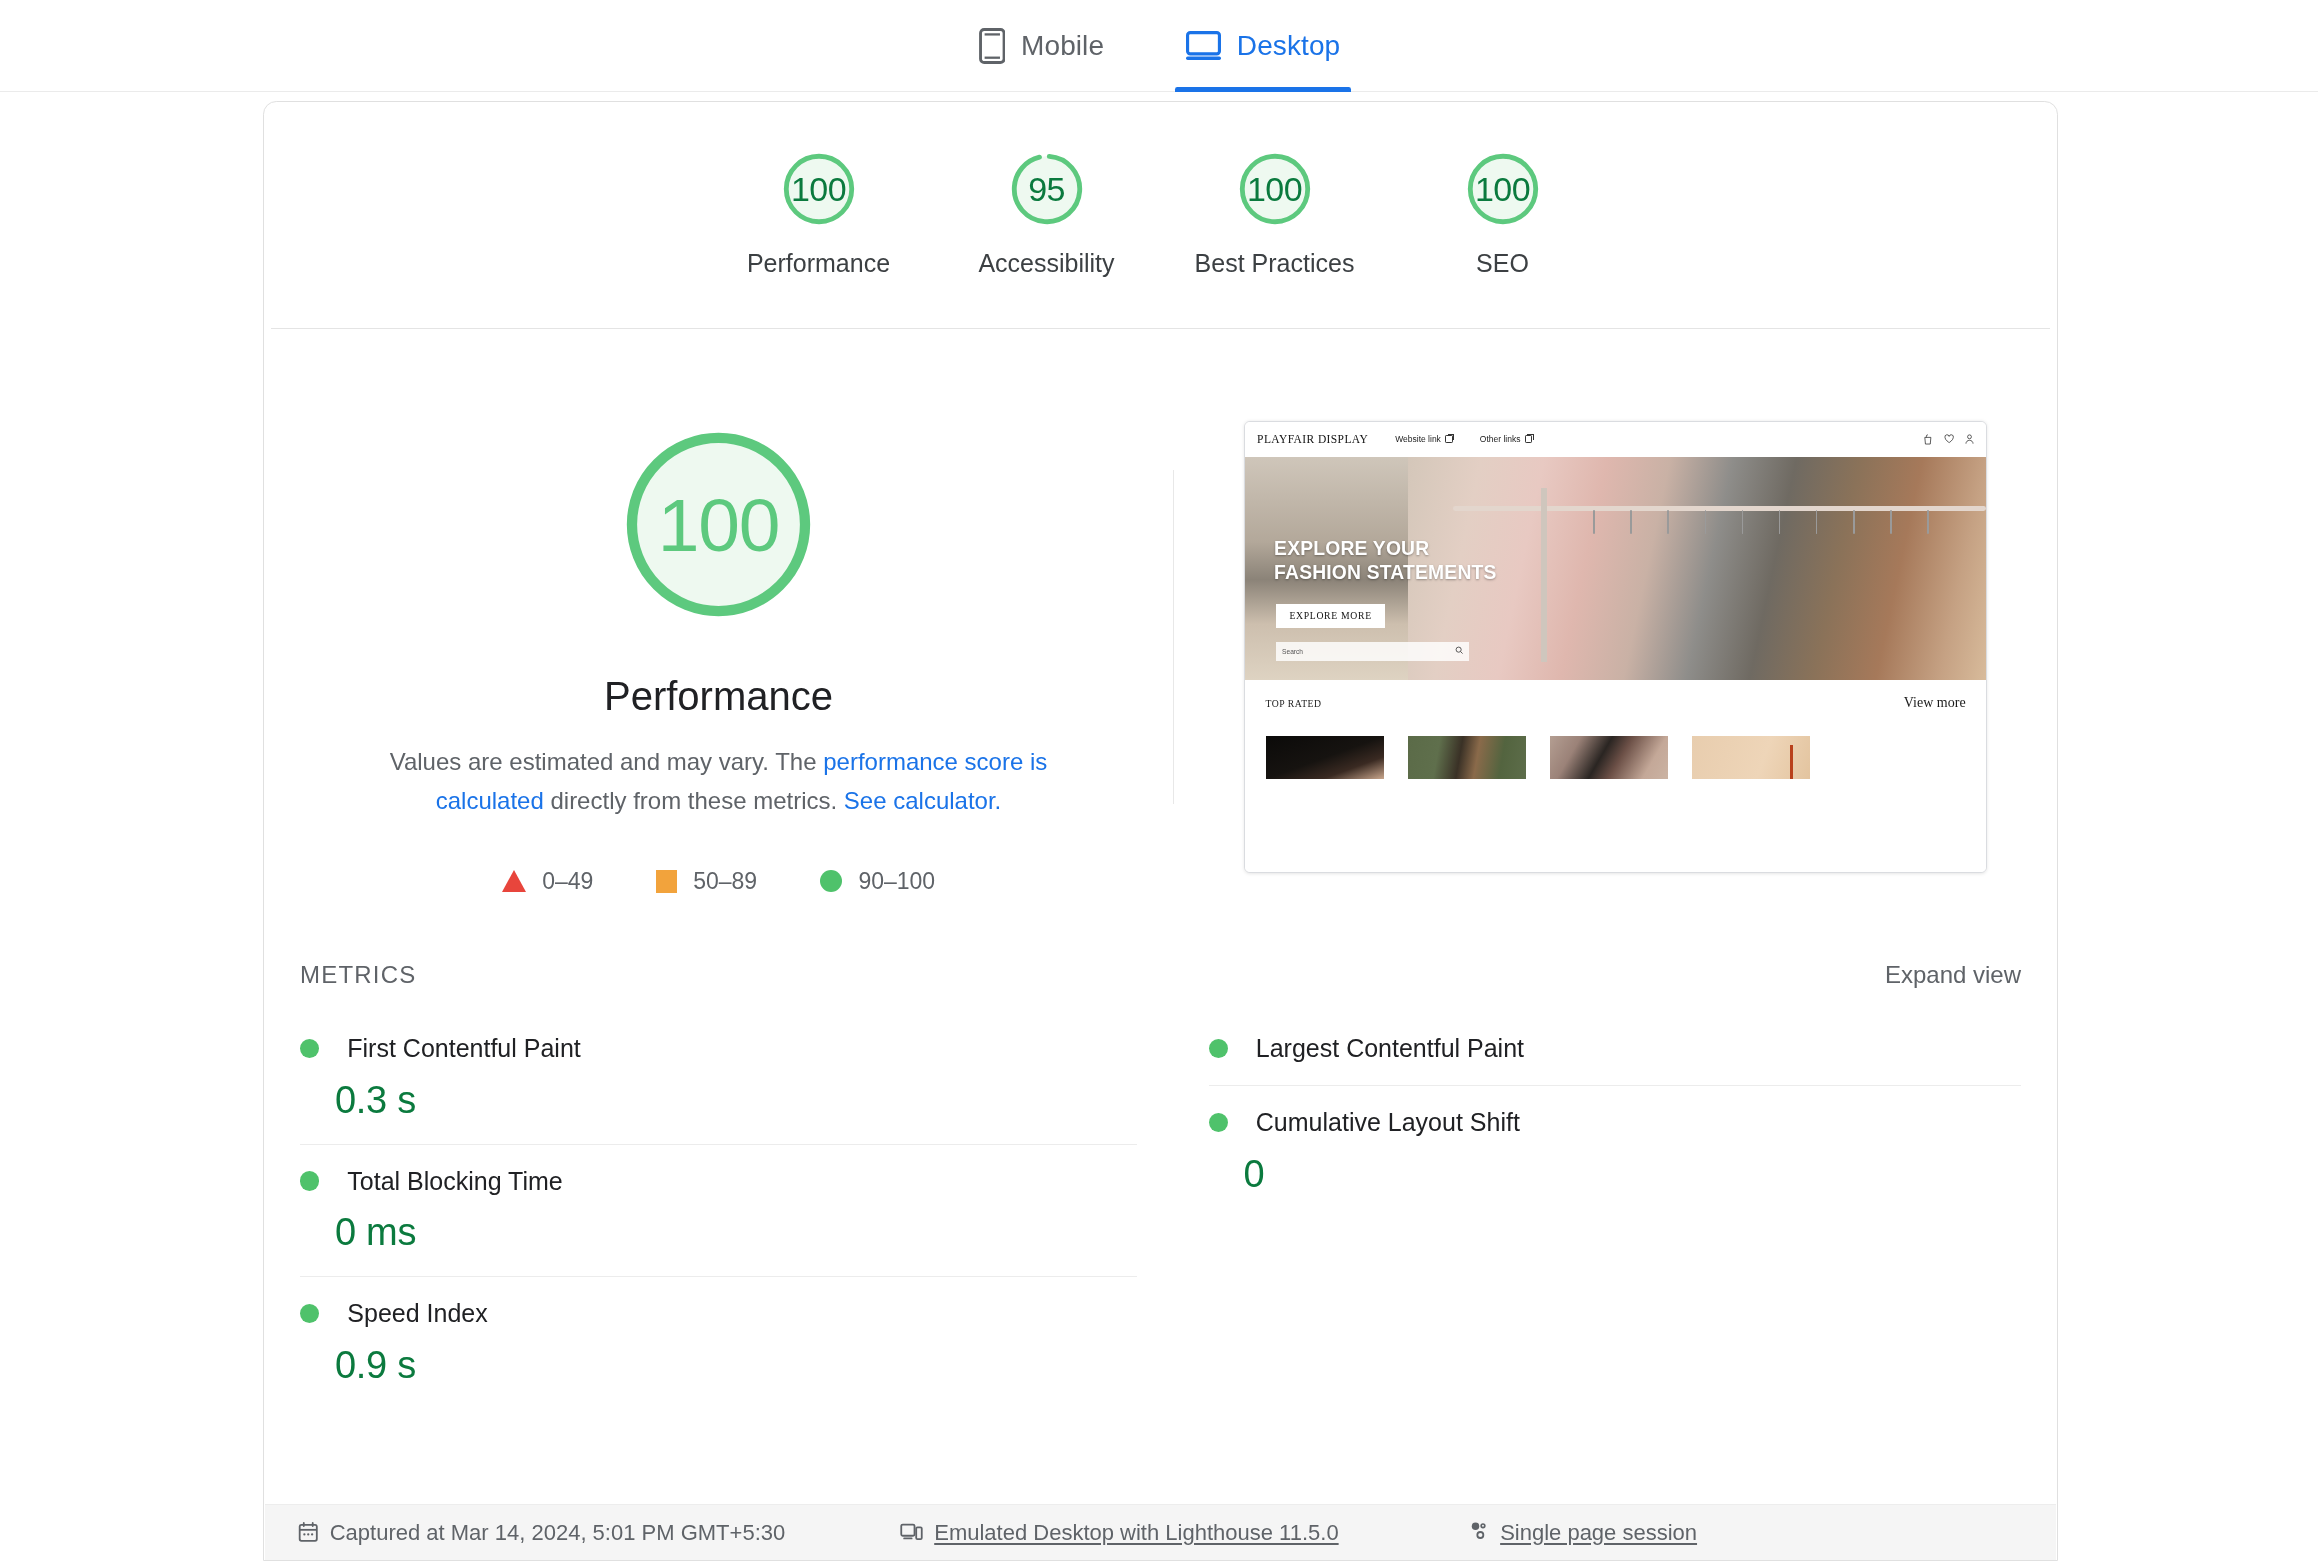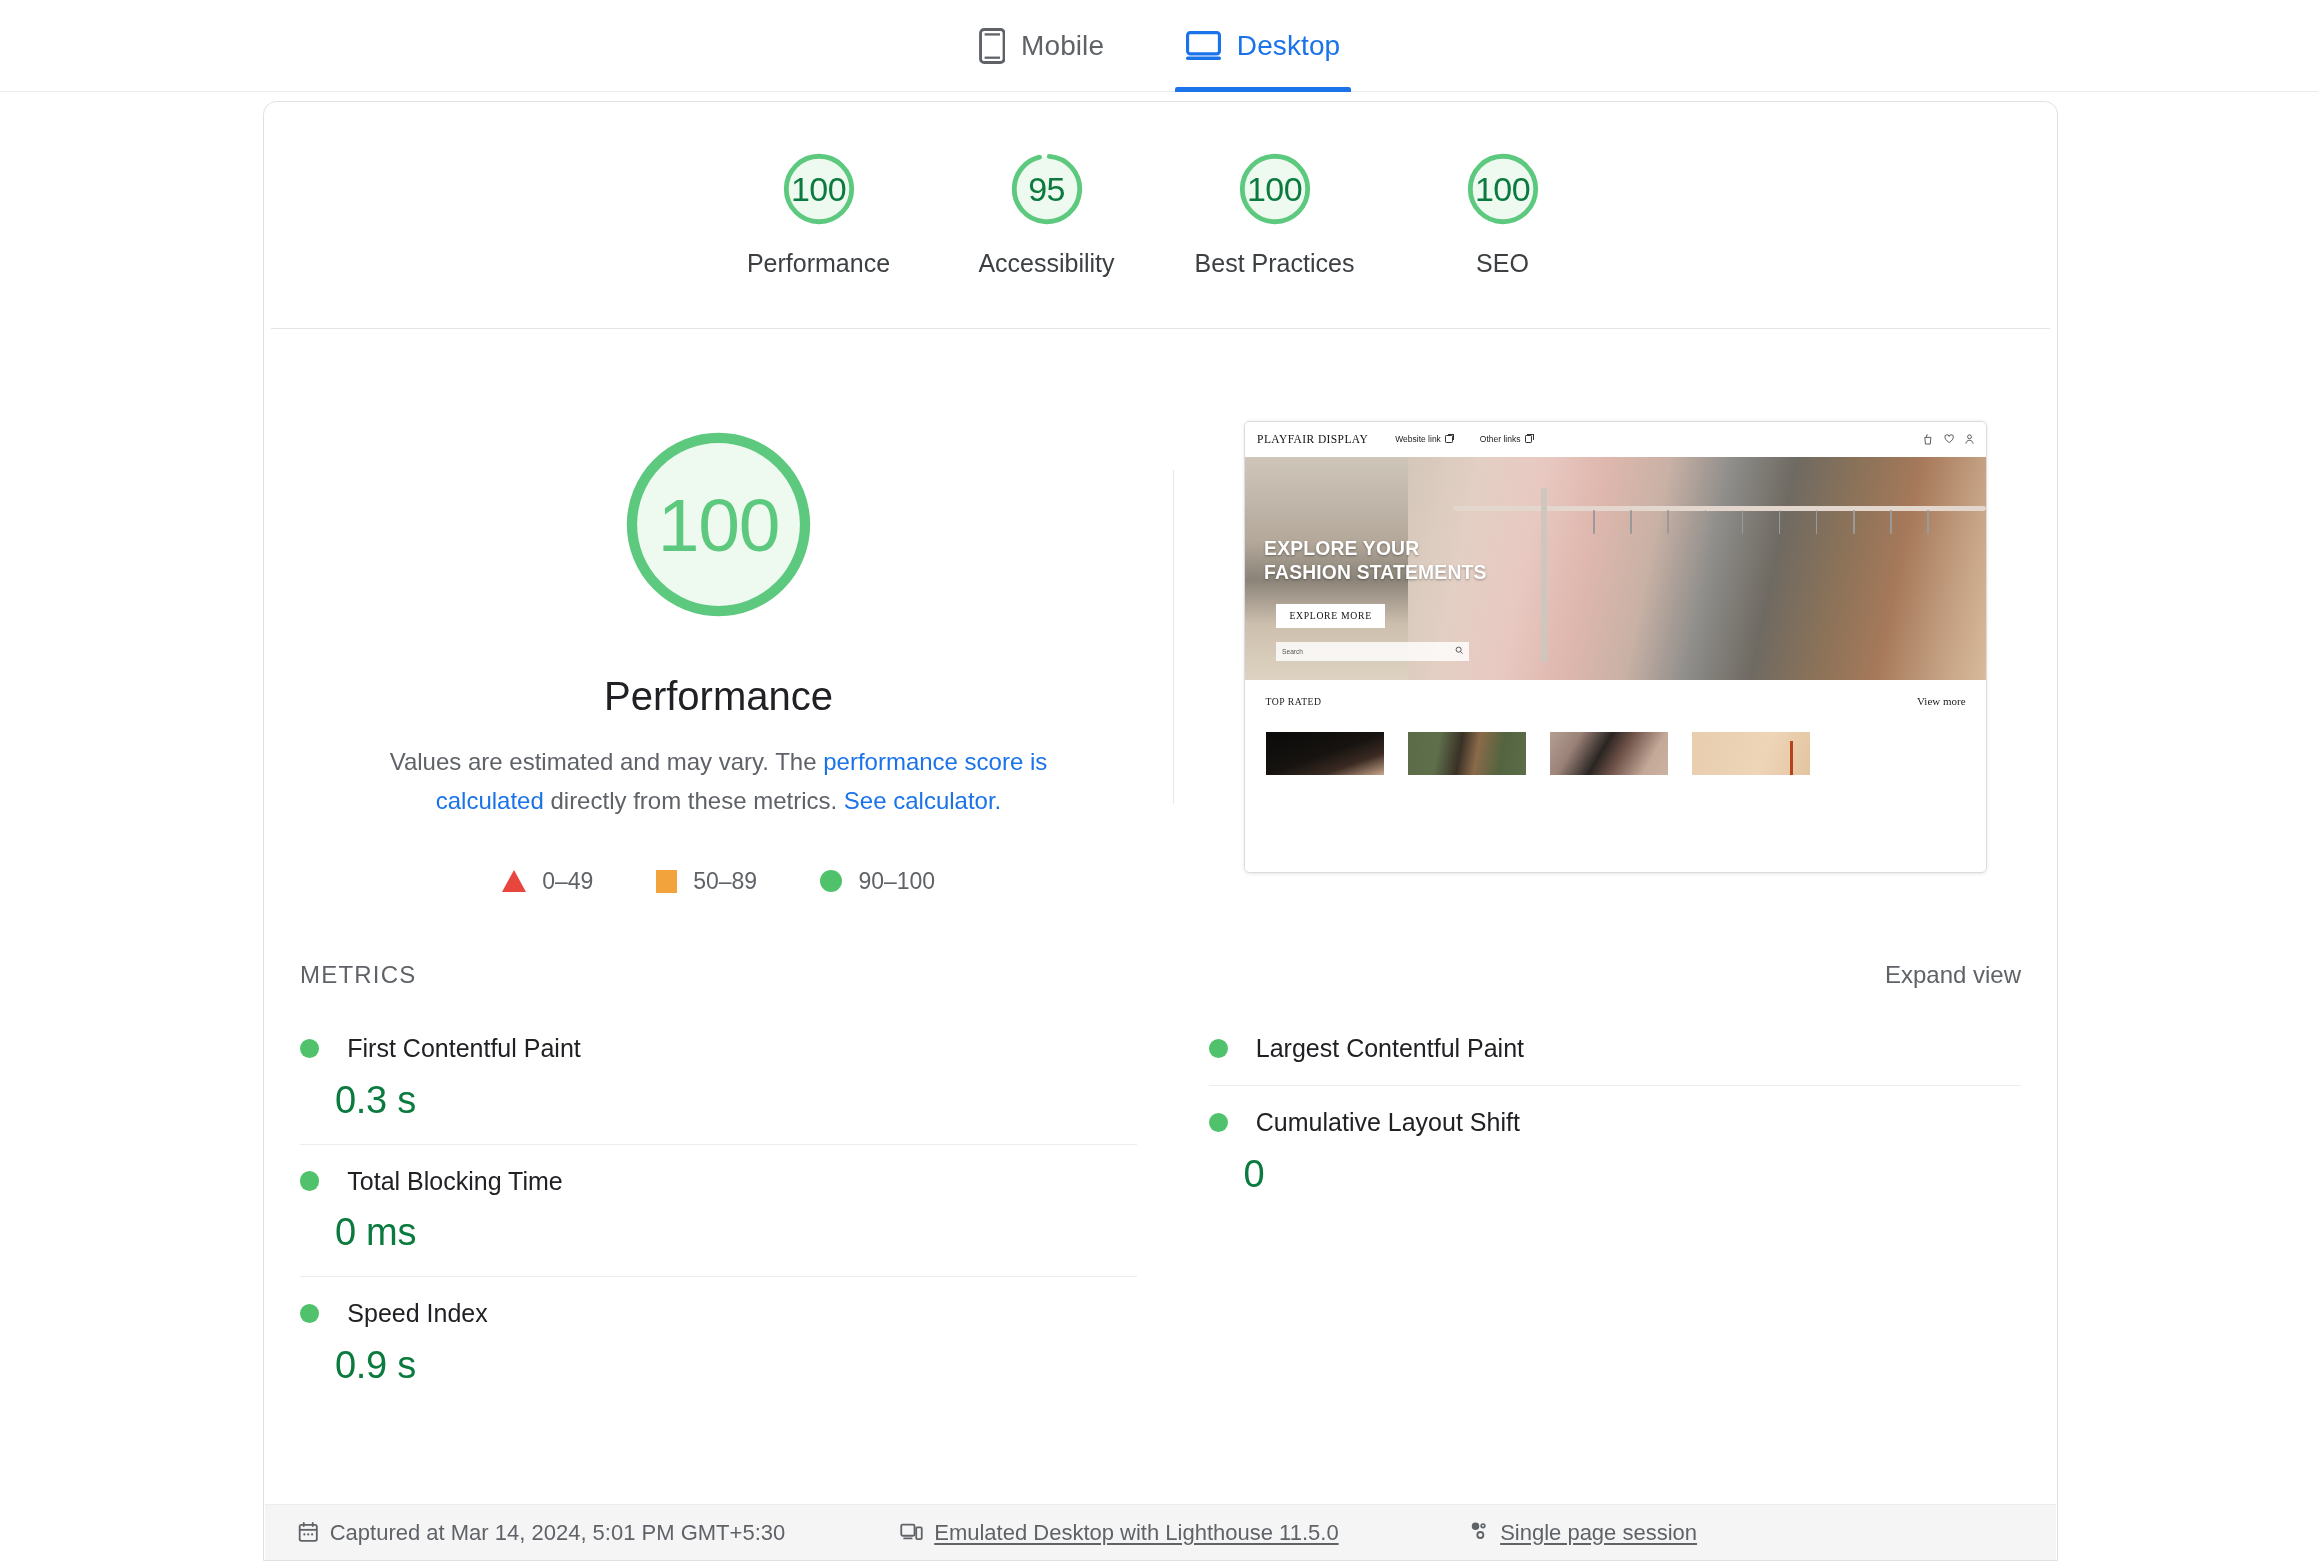--- a/index.html
+++ b/index.html
@@ -95,42 +95,42 @@
         #e8c9c2 38%,#dfb7ae 46%,#c9b1a5 54%,#8e8d8a 62%,#6f6a62 70%,
         #8a7259 78%,#a6795a 86%,#c5a183 94%,#d8bb9b 100%);
     overflow:hidden;
   }
   .hero-img .rod { position:absolute; left:28%; top:22%; width:72%; height:5.4px; background:#e3d6cd; border-radius:2.4px; }
   .hero-img .pole { position:absolute; left:40%; top:14%; width:5.4px; height:78%; background:#cfc6bd; }
   .hero-img .shelf { position:absolute; left:0; top:0; width:22%; height:100%;
     background:linear-gradient(180deg,#cfc6ba 0%,#b3a89a 38%,#8b8378 55%,#cdbfae 75%,#ded3c2 100%); }
   .hanger { position:absolute; top:24%; width:1.8px; height:24px; background:#9a9a9a; border-radius:1.2px; }
   .hero-txt {
-    position:absolute; left:19px; top:36%;
+    position:absolute; left:29px; top:36%;
     color:#fff; font-size:19.3px; font-weight:bold; line-height:1.24; letter-spacing:0.2px;
     text-shadow:0 0.6px 2.4px rgba(0,0,0,.35);
   }
   .hero-btn {
     position:absolute; left:31px; top:66%;
     background:#fff; color:#111; font-family:"Liberation Serif", serif;
     font-size:9.7px; letter-spacing:0.7px; padding:6.6px 13.3px;
   }
   .hero-search {
     position:absolute; left:31px; top:83%;
     width:193px; height:19.3px; background:rgba(255,255,255,.82);
     display:flex; align-items:center; padding:0 6px;
   }
   .hero-search .ph { font-size:6.6px; color:#555; }
   .hero-search .mag { margin-left:auto; }
 
   .thumb-lower { background:#fff; height:100%; padding:15.7px 20.5px 0 20.5px; }
   .lower-head { display:flex; align-items:center; justify-content:space-between;
                 font-family:"Liberation Serif", serif; }
   .lower-title { font-size:9.7px; letter-spacing:0.5px; color:#1a1a1a; }
-  .lower-more { font-size:11px; color:#1a1a1a; }
+  .lower-more { font-size:14px; color:#1a1a1a; }
   .prod-row { display:flex; gap:24px; margin-top:25px; }
   .prod { width:118px; height:43px; }
   .p1 { background:linear-gradient(160deg,#0b0a09 0%,#161310 50%,#3a2a22 74%,#c9a68c 100%); }
   .p2 { background:linear-gradient(100deg,#5b6b48 0%,#5f6f4c 26%,#3a3126 44%,#8a6a4a 58%,#53643f 78%,#5d6d4a 100%); }
   .p3 { background:linear-gradient(120deg,#b49e92 0%,#9b8278 22%,#2a2522 44%,#6b4f46 58%,#c4a898 82%,#cbb3a3 100%); }
   .p4 { background:linear-gradient(110deg,#e8cdae 0%,#eed5b8 60%,#e3c49f 100%); position:relative; }
   .p4::after { content:""; position:absolute; right:17px; top:8.5px; width:2.4px; height:34px; background:#b9411c; }
 
   
   .metrics-head {

